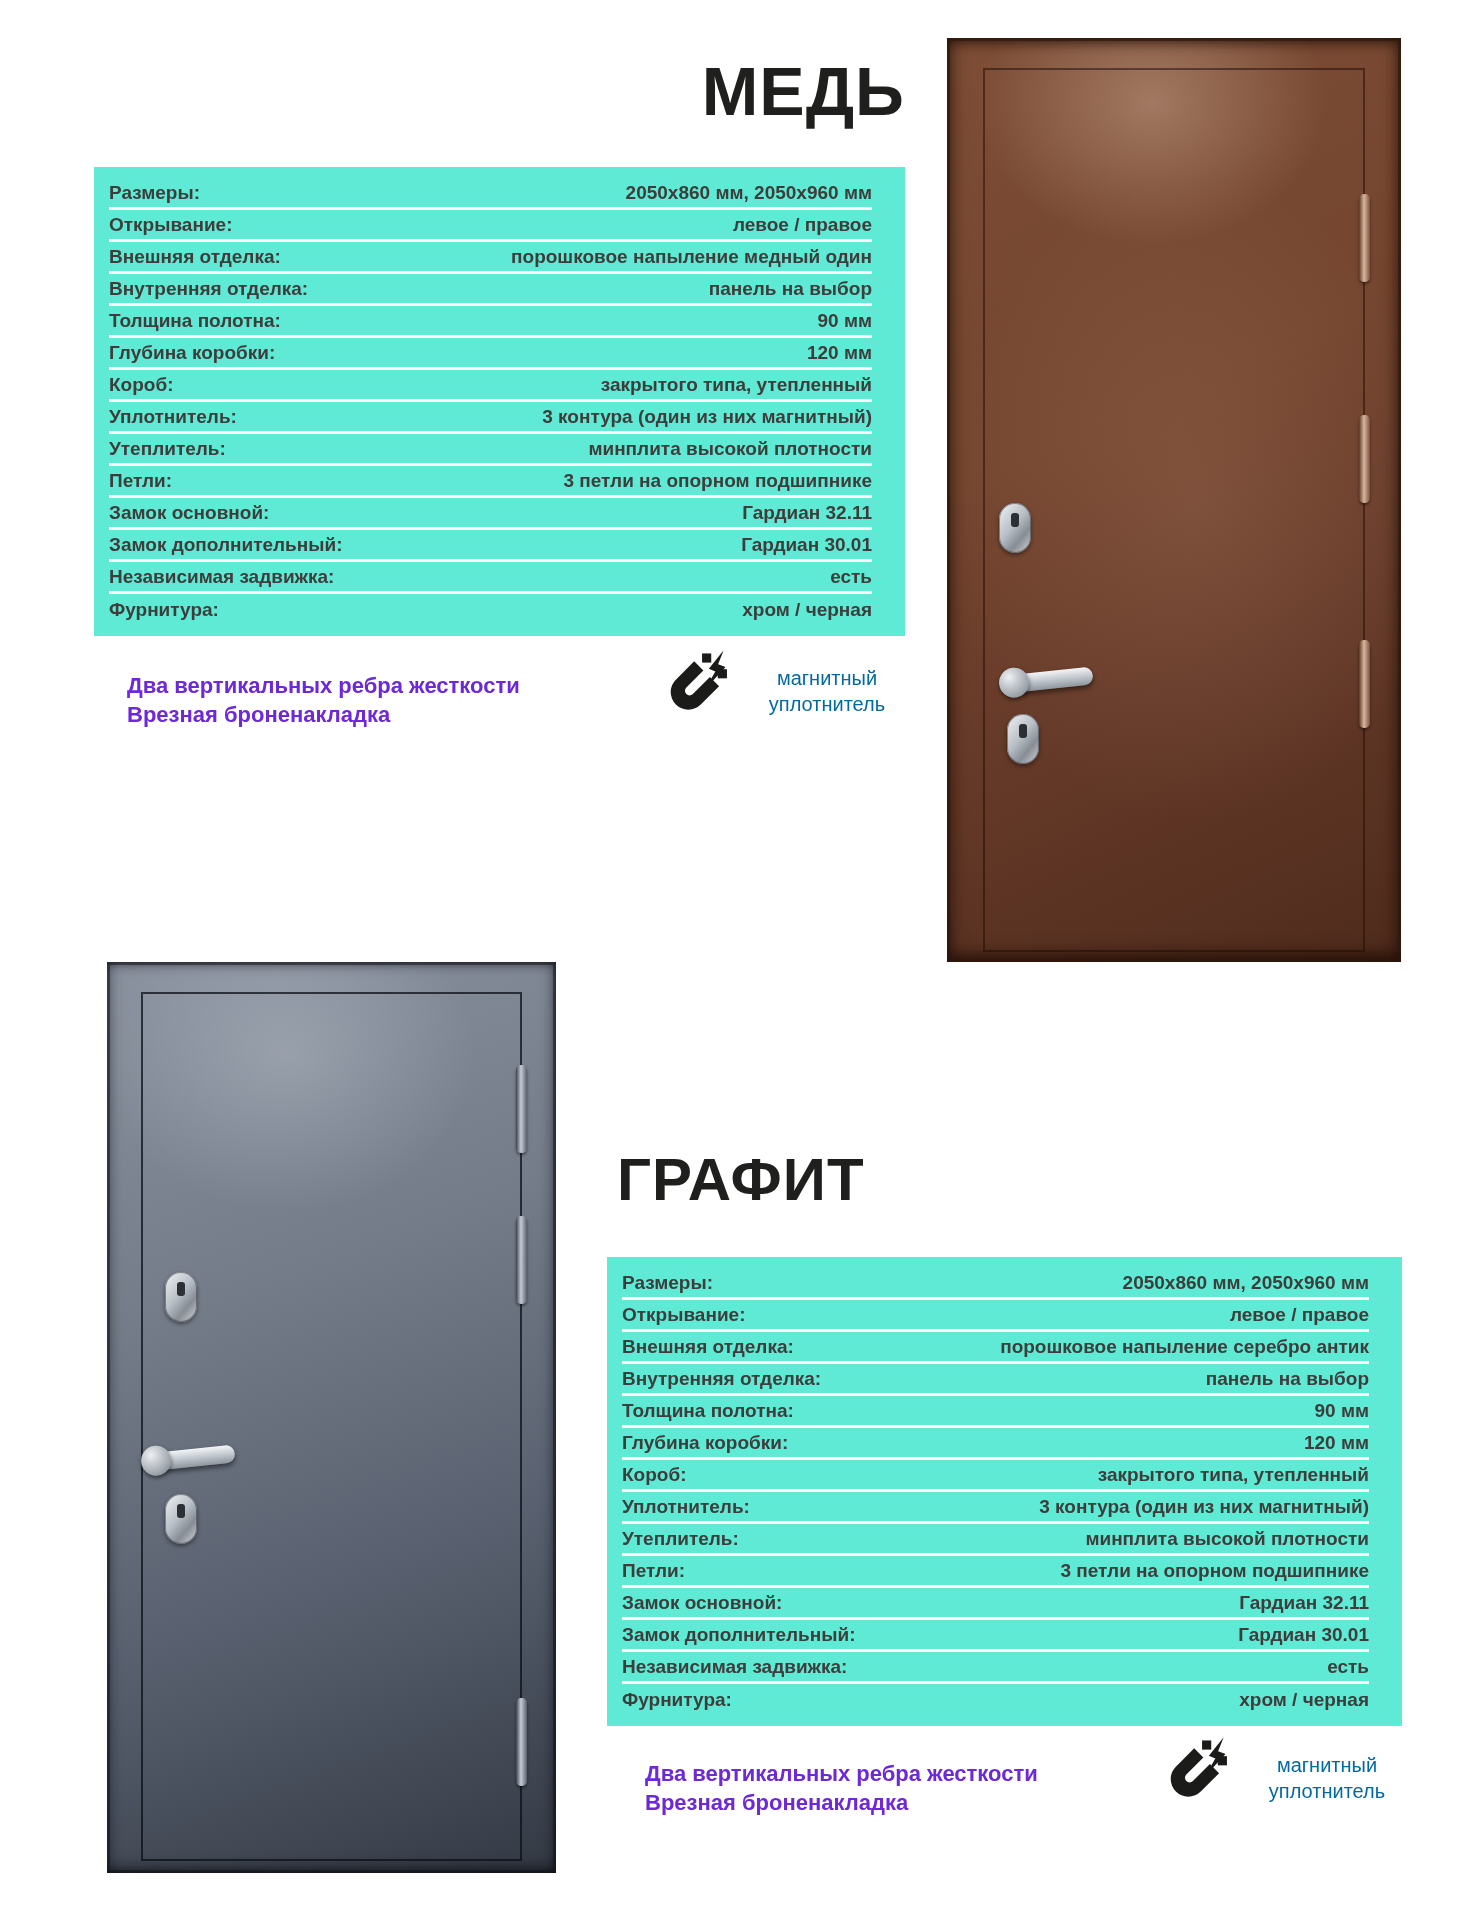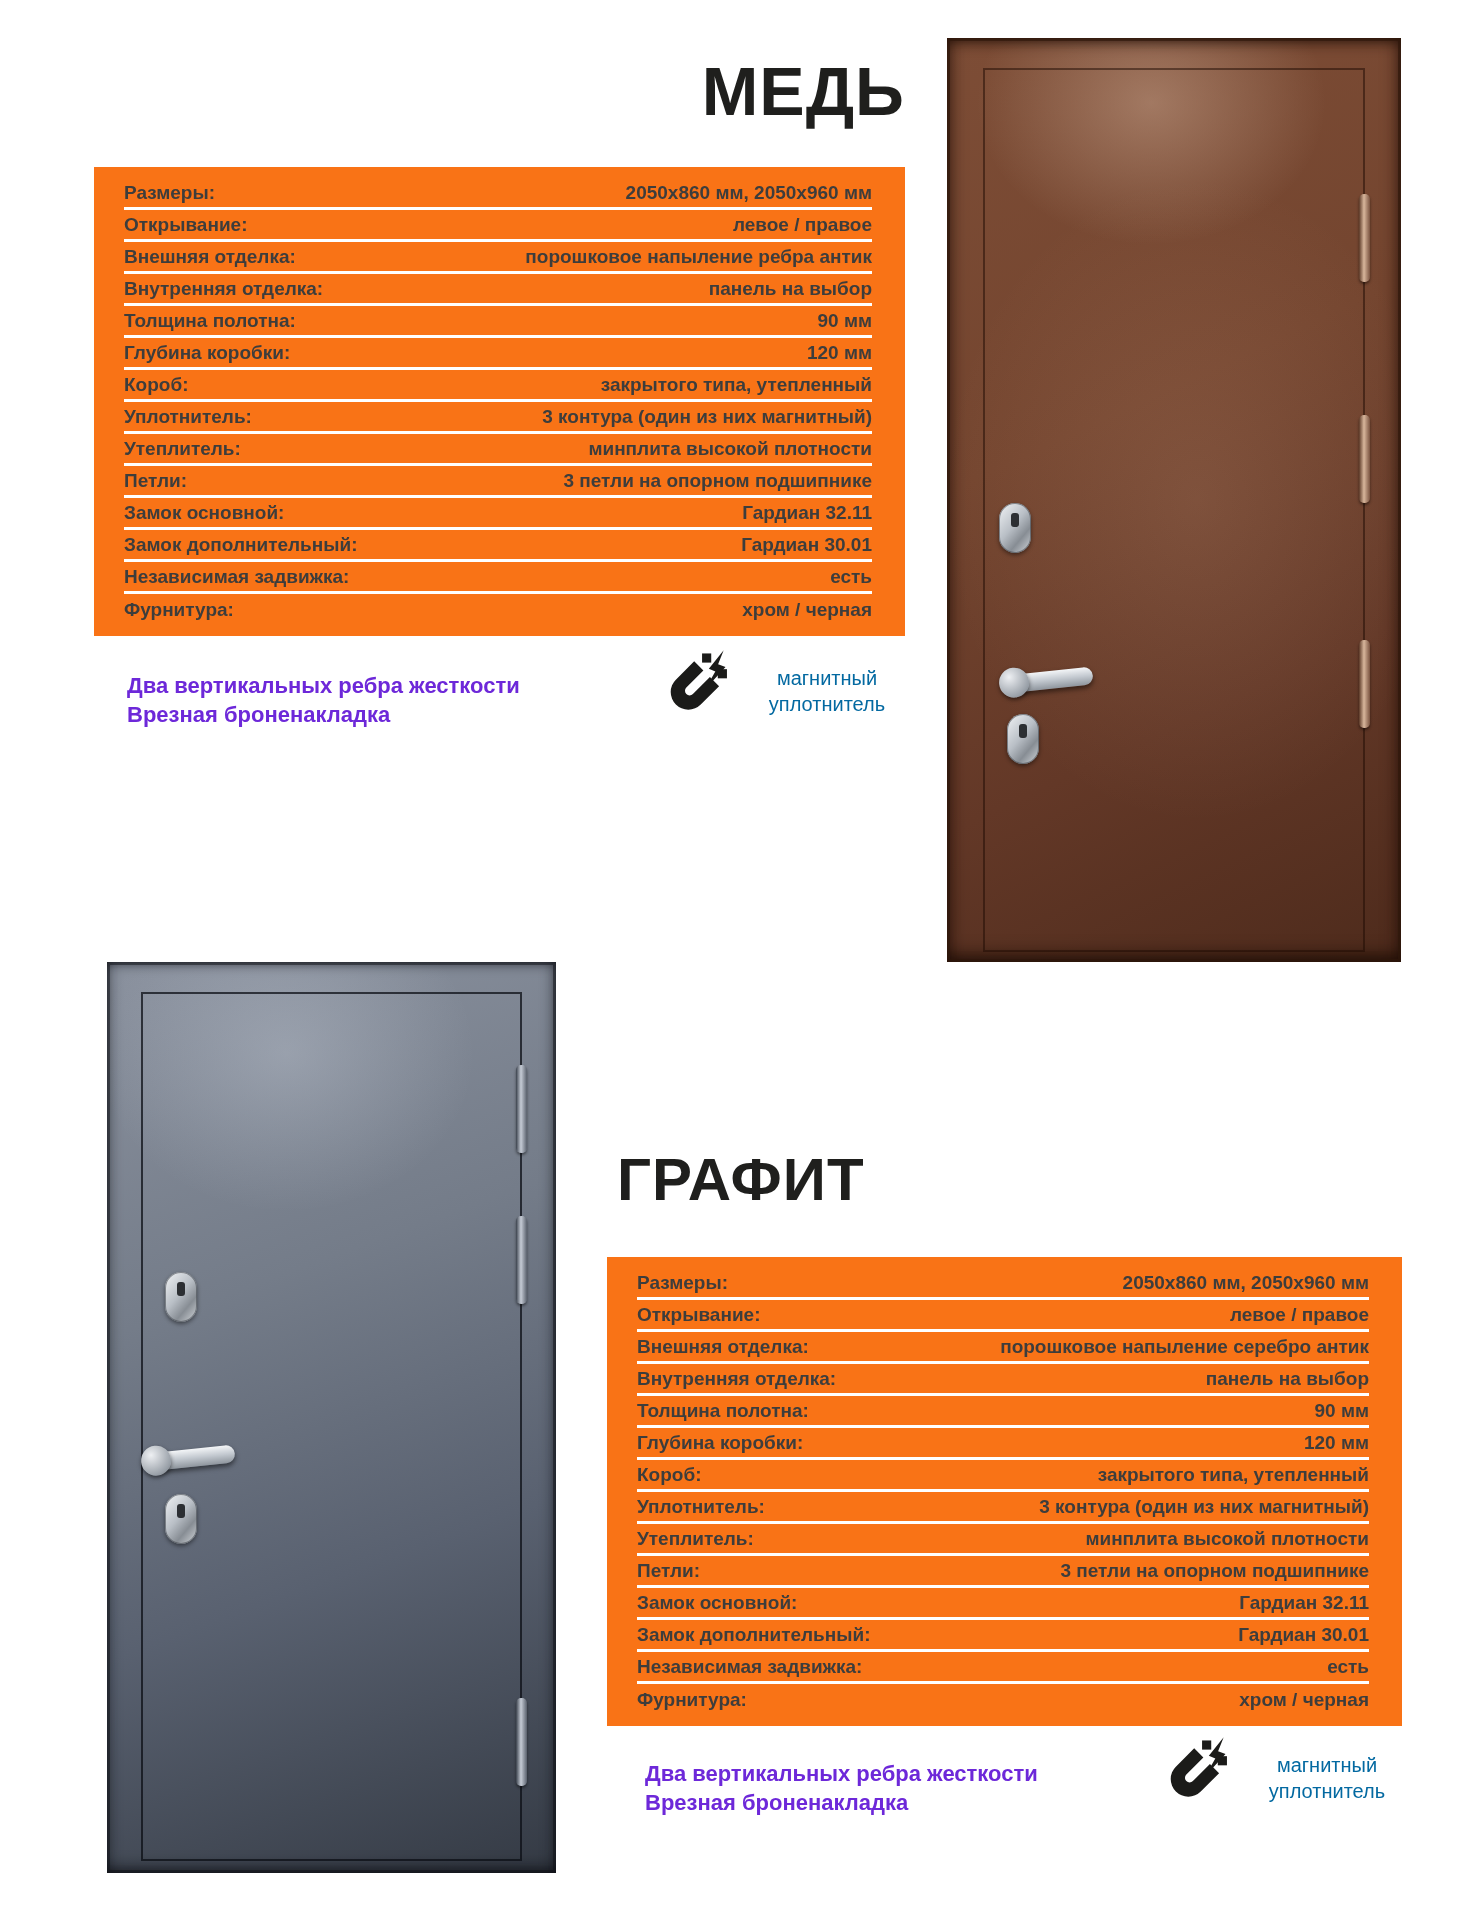--- a/index.html
+++ b/index.html
@@ -6,21 +6,21 @@
   html,body { background:#ffffff; }
   body { font-family:"Liberation Sans", sans-serif; }
   .page { position:relative; width:1468px; height:1920px; background:#ffffff; overflow:hidden;margin-left:32px; }
 
   
   .title { position:absolute; font-weight:bold; color:#1f1f1d; letter-spacing:1px; line-height:1;text-align:center; }
   .title-med { left:62px; top:57px; width:811px; text-align:right; font-size:68px; }
   .title-graf { left:585px; top:1150px; font-size:60px; }
 
   
-  .spec-table { position:absolute; background:#f97316; padding:11px 33px 10px 30px; }
+  .spec-table { position:absolute; background:#5eead4; padding:11px 33px 10px 15px; }
   .spec-table-med  { left:62px;  top:167px;  width:811px; }
   .spec-table-graf { left:575px; top:1257px; width:795px; }
   .spec-row { display:flex; justify-content:space-between; align-items:center;
               height:32px; border-bottom:3px solid #ffffff;
               font-size:19px; font-weight:bold; color:#3d3d3c; white-space:nowrap; }
   .spec-row:last-child { border-bottom:none;gap:8px; }
   .spec-label { text-align:left; }
   .spec-value { text-align:right; }
 
   
@@ -102,21 +102,21 @@
   <div class="spec-row">
       <span class="spec-label">Размеры:</span>
       <span class="spec-value">2050х860 мм, 2050х960 мм</span>
     </div>
       <div class="spec-row">
       <span class="spec-label">Открывание:</span>
       <span class="spec-value">левое / правое</span>
     </div>
       <div class="spec-row">
       <span class="spec-label">Внешняя отделка:</span>
-      <span class="spec-value">порошковое напыление ребра антик</span>
+      <span class="spec-value">порошковое напыление медный один</span>
     </div>
       <div class="spec-row">
       <span class="spec-label">Внутренняя отделка:</span>
       <span class="spec-value">панель на выбор</span>
     </div>
       <div class="spec-row">
       <span class="spec-label">Толщина полотна:</span>
       <span class="spec-value">90 мм</span>
     </div>
       <div class="spec-row">

